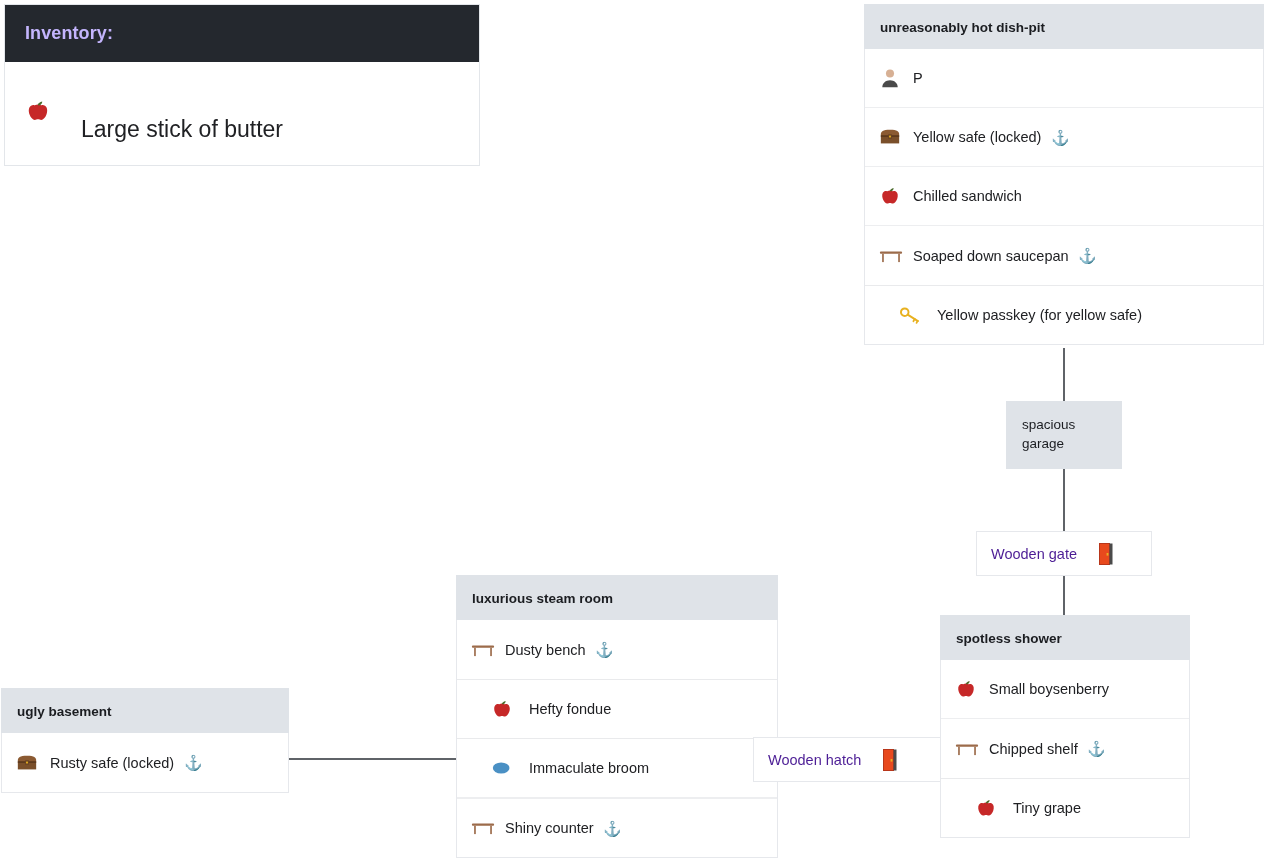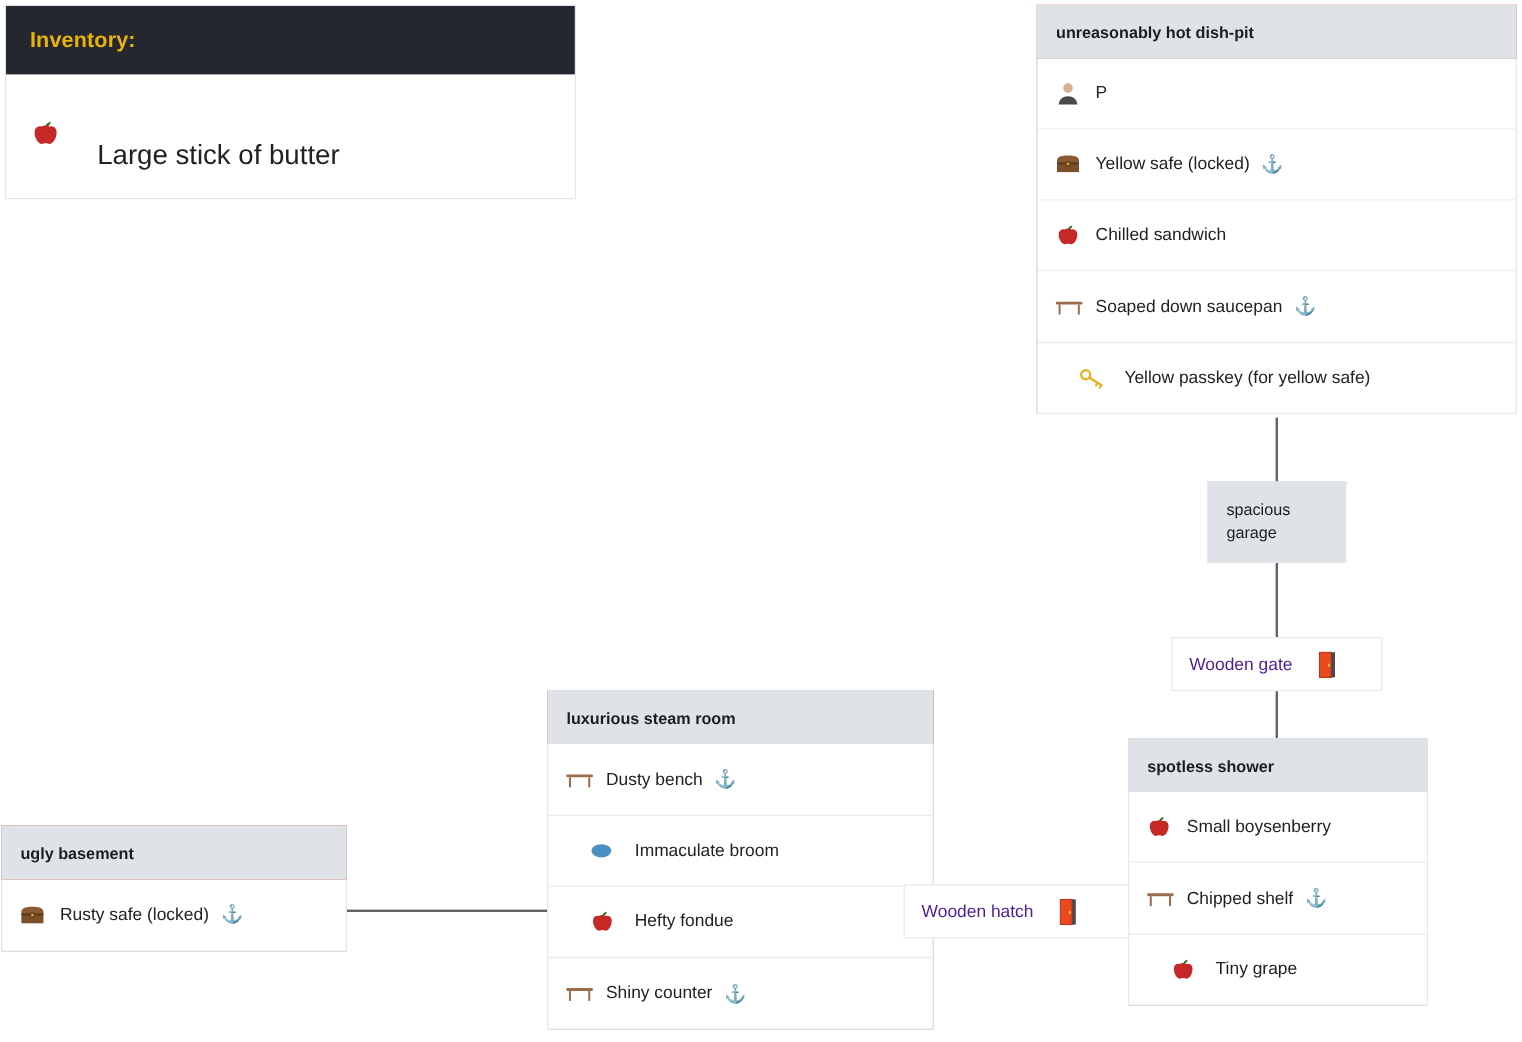--- a/index.html
+++ b/index.html
@@ -14,21 +14,21 @@
   .stage{position:absolute;left:0;top:0;width:1268px;height:868px;}
 
   
   .inventory{
     position:absolute;left:4px;top:4px;width:476px;
     background:#ffffff;
     border:1px solid #e3e6ea;
     box-sizing:border-box;
   }
   .inventory-header{
-    background:#24282e;color:#eab308;
+    background:#24282e;color:#c4b5fd;
     font-weight:bold;font-size:18px;
     padding:18px 20px;
     letter-spacing:.1px;
   }
   .inventory-body{padding:0;}
   .inv-row{
     display:flex;align-items:center;
     padding:16px 20px 22px 20px;
     font-size:18px;color:#202124;
   }
@@ -257,34 +257,34 @@
               <rect x="1" y="5" width="24" height="2.6" rx="1" fill="#9c6b4a"></rect>
               <rect x="3.4" y="7.6" width="1.8" height="9" fill="#9c6b4a"></rect>
               <rect x="20.8" y="7.6" width="1.8" height="9" fill="#9c6b4a"></rect>
             </svg>
           </span>
           <span class="item-label">Dusty bench</span>
           <span class="anchor">⚓</span>
         </div>
         <div class="item-row nested">
           <span class="ico">
-            <svg width="24" height="20" viewBox="0 0 26 20">
-              <ellipse cx="11" cy="10" rx="9" ry="6" fill="#4a90c4"></ellipse>
-            </svg>
-          </span>
-          <span class="item-label">Immaculate broom</span>
-        </div>
-        <div class="item-row nested">
-          <span class="ico">
             <svg width="22" height="22" viewBox="0 0 32 32">
               <path d="M16 8c-3 0-4 1.2-4 1.2S10 8 7.4 9.6C4.4 11.5 4 16 5.6 20.4 7 24.2 9.6 27 12 27c1.6 0 2.4-.7 4-.7s2.4.7 4 .7c2.4 0 5-2.8 6.4-6.6C28 16 27.6 11.5 24.6 9.6 22 8 20 9.2 20 9.2S19 8 16 8z" fill="#c62828"></path>
               <path d="M15.6 8.4c1.6-3 4.4-4.2 5.6-4.2.2 1.8-1.4 4-3.2 4.8-1 .4-2 .2-2.4-.6z" fill="#4b6b2b"></path>
             </svg>
           </span>
           <span class="item-label">Hefty fondue</span>
+        </div>
+        <div class="item-row nested">
+          <span class="ico">
+            <svg width="24" height="20" viewBox="0 0 26 20">
+              <ellipse cx="11" cy="10" rx="9" ry="6" fill="#4a90c4"></ellipse>
+            </svg>
+          </span>
+          <span class="item-label">Immaculate broom</span>
         </div>
       </div>
       <div class="item-row" style="border-top:1px solid #edeef0;">
         <span class="ico">
           <svg width="24" height="20" viewBox="0 0 26 20">
             <rect x="1" y="5" width="24" height="2.6" rx="1" fill="#9c6b4a"></rect>
             <rect x="3.4" y="7.6" width="1.8" height="9" fill="#9c6b4a"></rect>
             <rect x="20.8" y="7.6" width="1.8" height="9" fill="#9c6b4a"></rect>
           </svg>
         </span>

